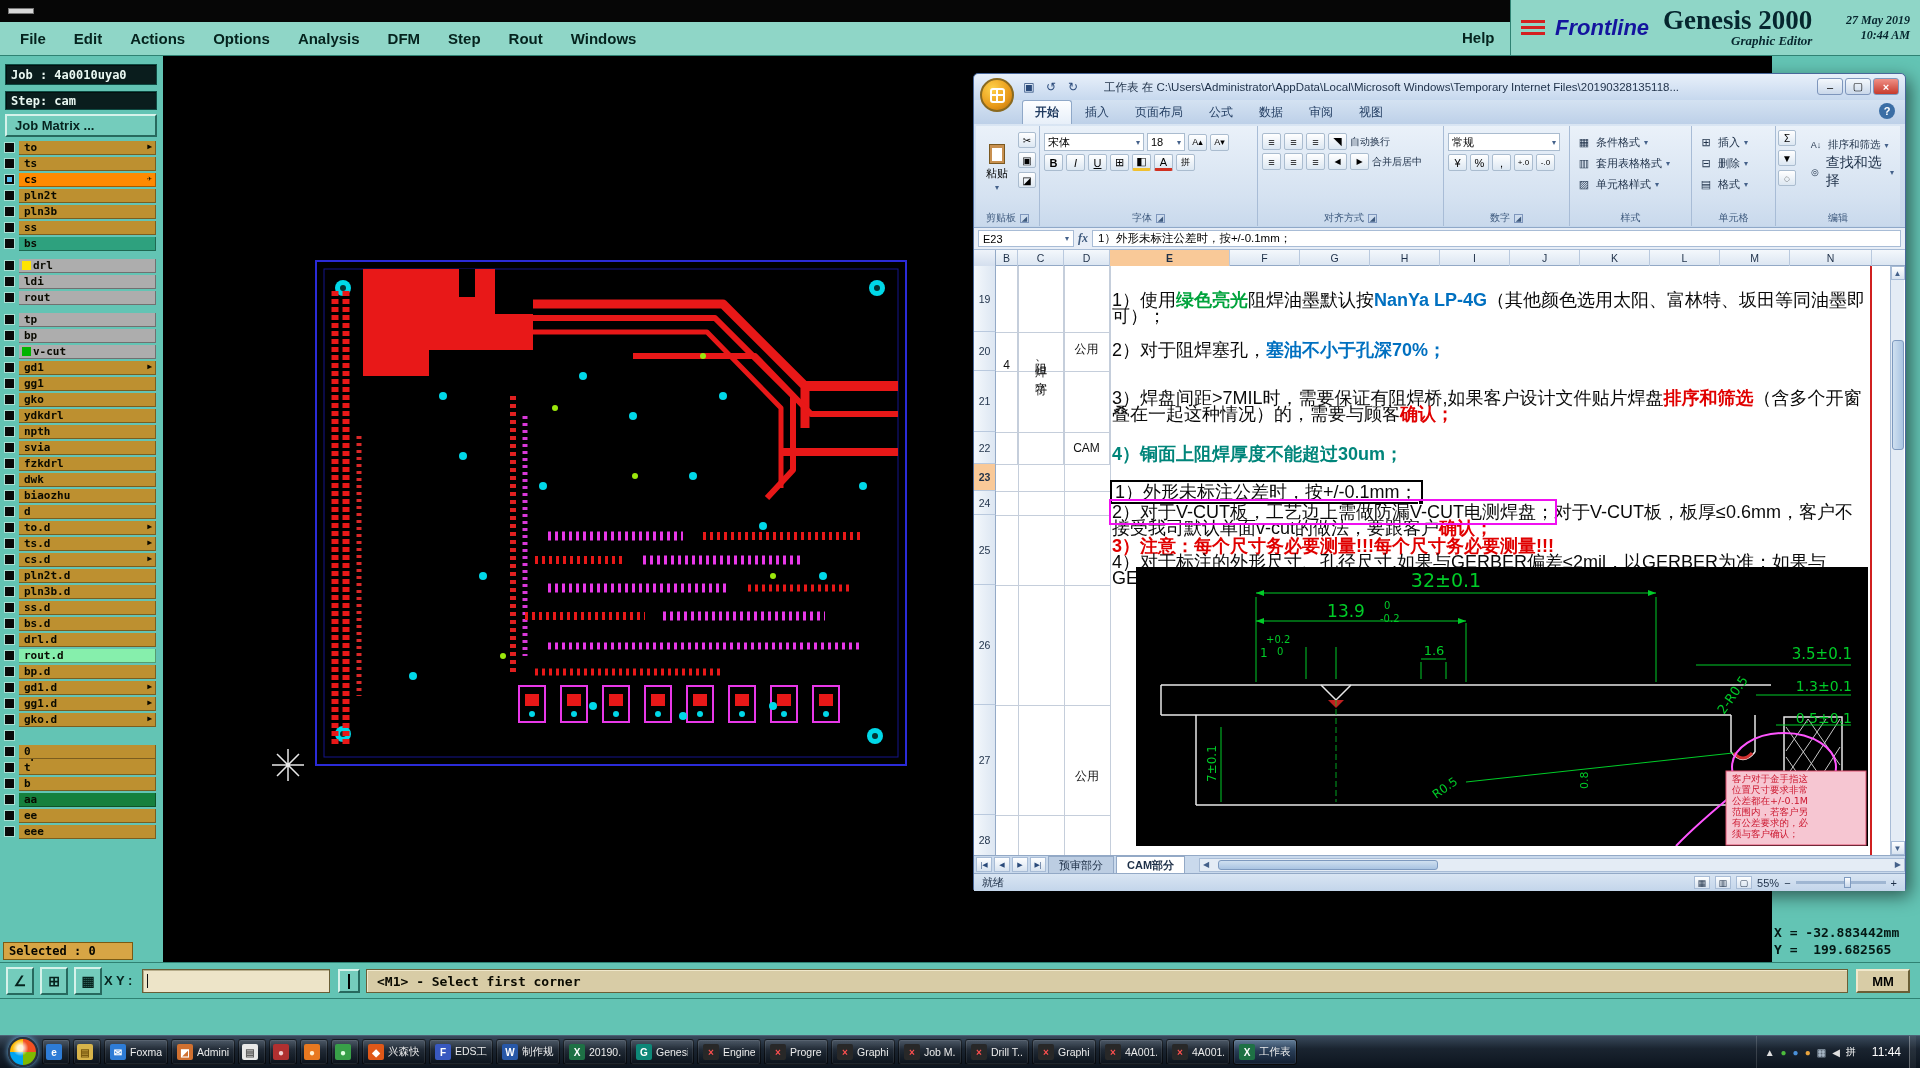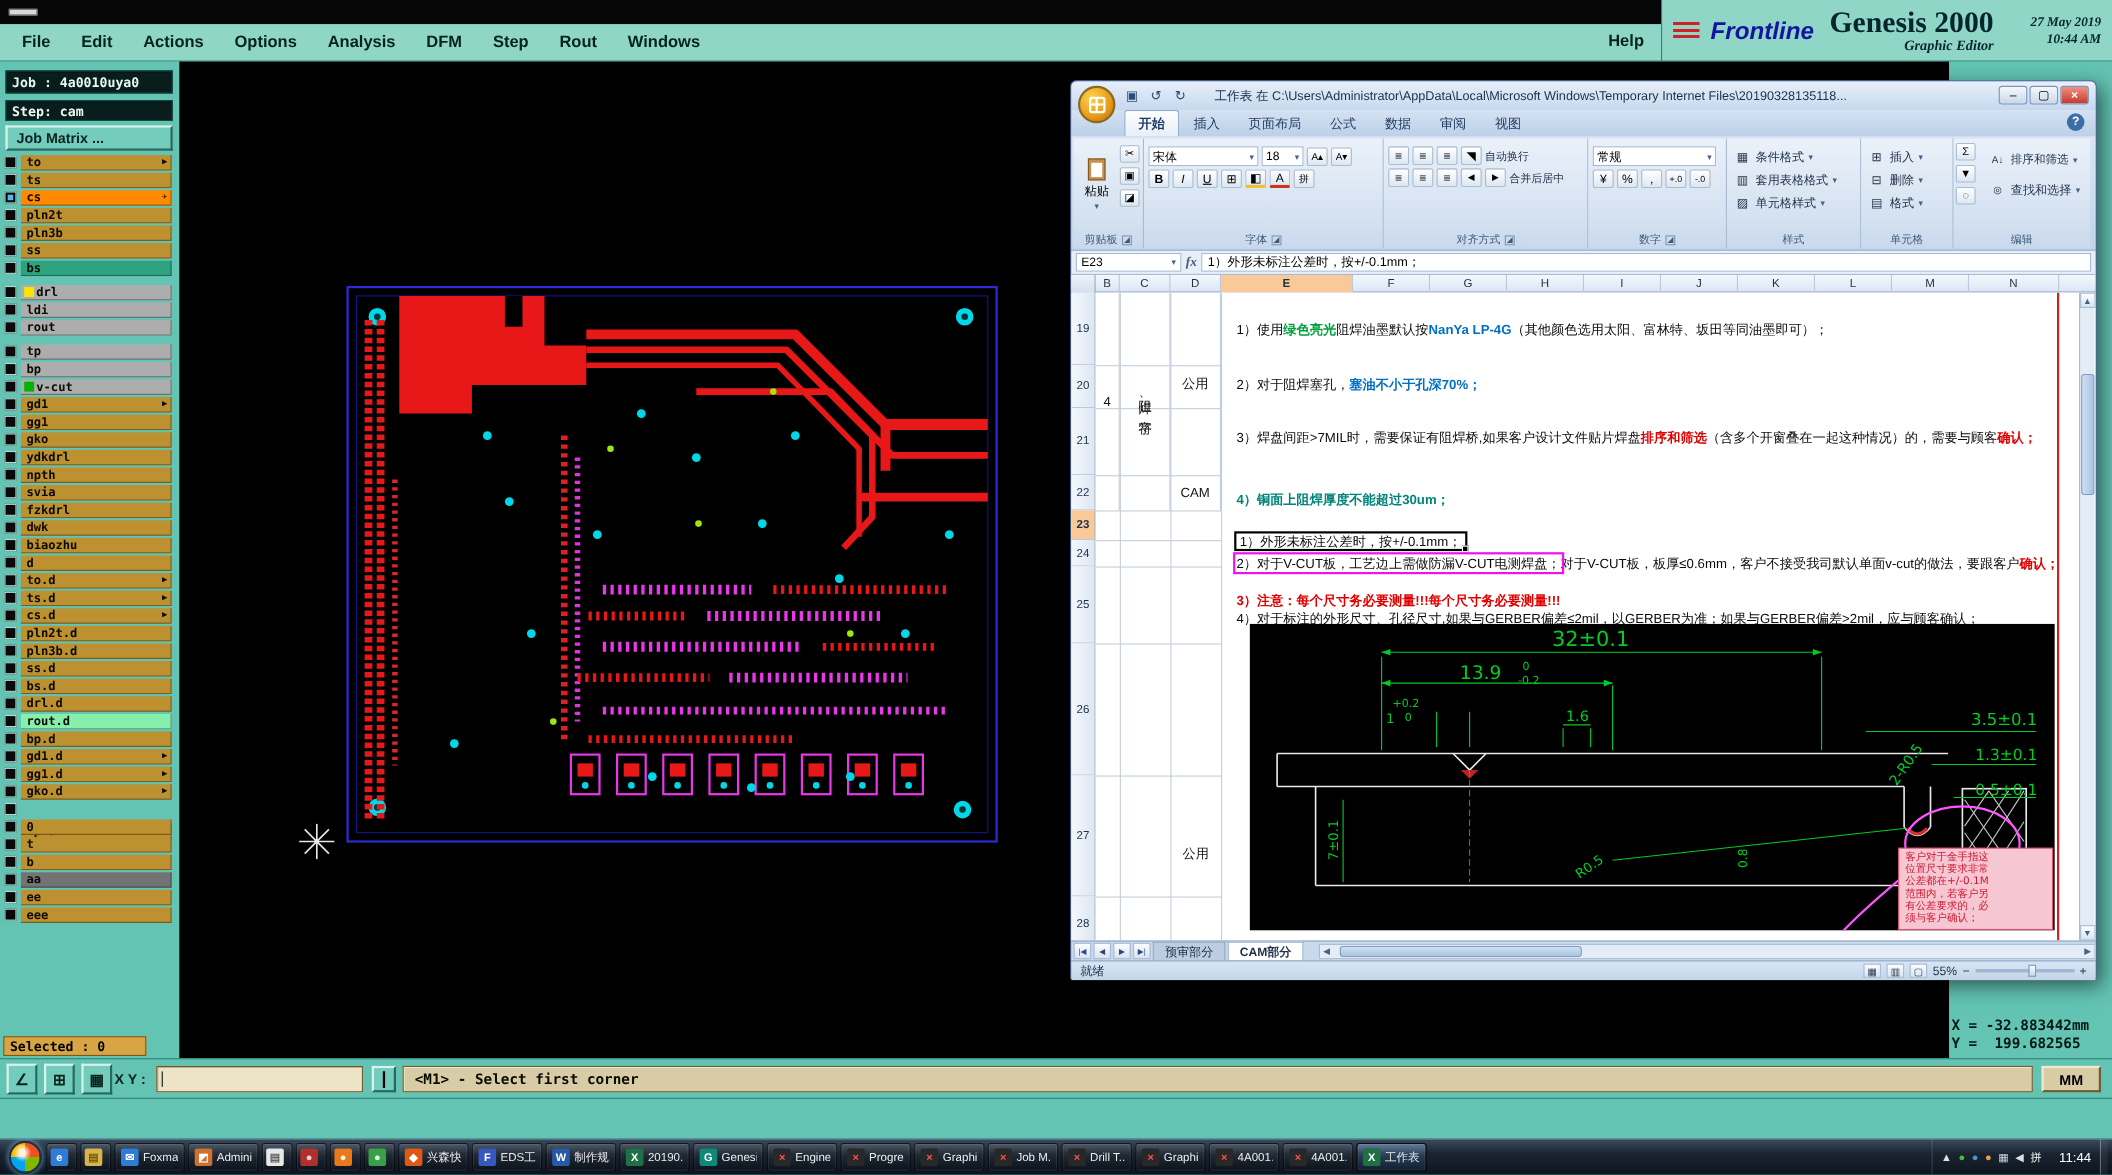--- a/index.html
+++ b/index.html
@@ -98,21 +98,21 @@
 .rows-host{position:absolute;left:0;top:0;width:22px;display:flex;flex-direction:column}
 .rowh{width:22px;border-bottom:1px solid #B9C9DE;border-right:1px solid #93A9C6;background:linear-gradient(90deg,#F4F8FC,#DCE6F2);display:flex;align-items:center;justify-content:center;font-size:10.5px;color:#1E3048}
 .rowh.hl{background:#F9C998;font-weight:bold}
 .xl-cells{position:absolute;left:22px;top:0;width:895px;height:589px;background:#FFF}
 .gut-v{position:absolute;top:0;height:589px;width:1px;background:#C5CEDB}
 .gut-h{position:absolute;left:0;width:114px;height:1px;background:#C5CEDB}
 .gut-cell{position:absolute;display:flex;align-items:center;justify-content:center;font-size:12px;color:#111;border-right:1px solid #C5CEDB}
 .vtext{writing-mode:vertical-rl;letter-spacing:2px}
 .red-edge{position:absolute;left:874px;top:0;width:2px;height:589px;background:#D02020}
 .xl-lines{position:absolute;left:116px;top:0;width:754px}
-.ln{position:absolute;left:12px;width:100%;font-size:12px;line-height:16px;color:#0A0A0A;white-space:normal}
+.ln{position:absolute;left:0;width:100%;font-size:18px;line-height:16px;color:#0A0A0A;white-space:normal}
 .b{font-weight:bold}
 .c-red{color:#E00000}.c-green{color:#00A33C}.c-blue{color:#0070C0}.c-teal{color:#00857A}
 .sel-cell{outline:2px solid #000;background:#FFF;width:fit-content;padding:0 3px;position:relative}
 .sel-cell::after{content:"";position:absolute;right:-3px;bottom:-3px;width:4px;height:4px;background:#000;border:1px solid #FFF}
 .mag{outline:2px solid #F010F0;outline-offset:1px}
 .xl-draw{position:absolute;left:140px;top:301px;width:732px;height:279px}
 .xl-vscroll{position:absolute;right:1px;top:192px;width:14px;height:589px;background:#E4ECF5;border-left:1px solid #A8BCD6;display:flex;flex-direction:column;align-items:center;font-size:8px;color:#44618A}
 .vs-btn{width:14px;height:14px;display:flex;align-items:center;justify-content:center;background:linear-gradient(#FDFEFF,#D8E3F0);border:1px solid #A8BCD6}
 .vs-thumb{width:12px;height:110px;margin-top:60px;background:linear-gradient(90deg,#CFE0F0,#A9C4E2);border:1px solid #7E9ABF;border-radius:3px}
 .xl-sheetrow{position:absolute;left:0;top:781px;width:100%;height:18px;background:#C9D9EC;border-top:1px solid #93A9C6;display:flex;align-items:center}
@@ -538,21 +538,21 @@
           <span class="lchk"></span>
           <span class="lname" style="background: rgb(189, 144, 48);">
             <span class="lchip"></span>
             <span class="ltext">b</span>
             <span class="lmark"></span>
           </span>
         </div>
 
         <div class="lrow">
           <span class="lchk"></span>
-          <span class="lname" style="background: #737373;">
+          <span class="lname" style="background: #15803d;">
             <span class="lchip"></span>
             <span class="ltext">aa</span>
             <span class="lmark"></span>
           </span>
         </div>
 
         <div class="lrow">
           <span class="lchk"></span>
           <span class="lname" style="background: rgb(189, 144, 48);">
             <span class="lchip"></span>
@@ -878,21 +878,21 @@
           <div class="stack" style="margin-left:26px">
 
               <span class="srow" style="height:26px">
                 <span class="ic" style="font-size:9px">A↓</span>
                 <span style="font-size:10.5px">排序和筛选</span>
                 <span class="dd" style="font-size:8px;color:#44618A">▾</span>
               </span>
 
               <span class="srow" style="height:26px">
                 <span class="ic" style="font-size:9px">◎</span>
-                <span style="font-size:11px">查找和选择</span>
+                <span style="font-size:14px">查找和选择</span>
                 <span class="dd" style="font-size:8px;color:#44618A">▾</span>
               </span>
             </div>
         </div>
         <div class="rg-label">
             <span>编辑</span>
           </div>
       </div>
     </div>
 

